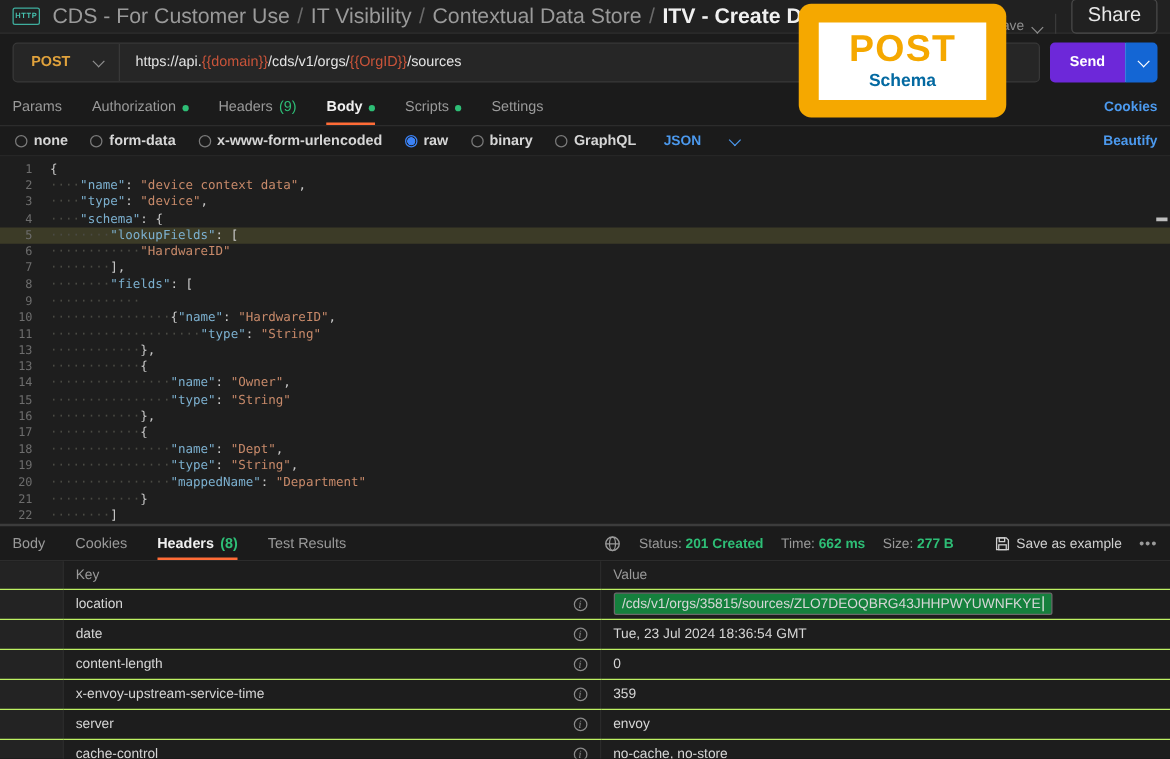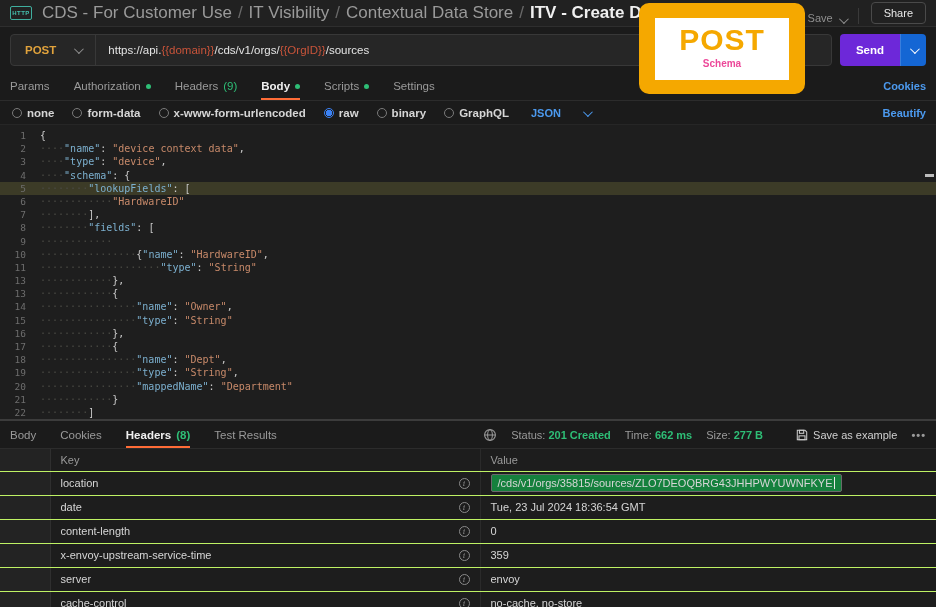--- a/index.html
+++ b/index.html
@@ -10,21 +10,21 @@
   
   .topbar { height:27px; background:#212121; border-bottom:1px solid #2e2e2e; display:flex; align-items:center; padding:0 10px; }
   .http-chip { width:22px; height:14px; border:1px solid #3fae9e; border-radius:2px; color:#45c0ae; font-size:6px; font-weight:bold; display:flex; align-items:center; justify-content:center; letter-spacing:.5px; margin-right:10px; }
   .crumbs { display:flex; align-items:center; gap:6px; font-size:17px; color:#9a9a9a; white-space:nowrap; }
   .crumbs .sep { color:#6a6a6a; }
   .crumbs .last { color:#f0f0f0; font-weight:bold; }
   .topbar-right { margin-left:auto; display:flex; align-items:flex-end; gap:6px; }
   .save-grp { display:flex; align-items:center; gap:5px; color:#8f8f8f; font-size:11px; }
   .chev { width:7px; height:7px; border-right:1.5px solid #8f8f8f; border-bottom:1.5px solid #8f8f8f; transform:rotate(45deg) translateY(-2px); display:inline-block; }
   .vdiv { width:1px; height:16px; background:#3a3a3a; margin:0 6px; }
-  .share-btn { border:1px solid #4a4a4a; border-radius:4px; background:transparent; color:#e8e8e8; font-size:11px; padding:4px 12px; font-family:inherit; }
+  .share-btn { border:1px solid #4a4a4a; border-radius:4px; background:transparent; color:#e8e8e8; font-size:16px; padding:4px 12px; font-family:inherit; }
 
   
   .url-row { display:flex; align-items:center; padding:7px 10px 6px 10px; gap:8px; }
   .url-box { flex:1; display:flex; align-items:center; height:32px; background:#262626; border:1px solid #383838; border-radius:4px; overflow:hidden; }
   .method { display:flex; align-items:center; gap:18px; padding:0 14px 0 14px; font-size:11.5px; font-weight:bold; color:#e0a23c; cursor:pointer; }
   .method .chev { border-color:#8f8f8f; }
   .url-text { border-left:1px solid #383838; padding:0 12px; font-size:11.5px; color:#e4e4e4; display:flex; align-items:center; height:100%; white-space:nowrap; }
   .url-text .var { color:#c9543a; }
   .send-grp { display:flex; height:32px; }
   .send-main { background:#6d28d9; color:#fff; border:none; font-family:inherit; font-size:11.5px; font-weight:bold; padding:0 16px; border-radius:4px 0 0 4px; }
@@ -76,21 +76,21 @@
   .htable td.gut, .htable th.gut { background:#232323; border-right:1px solid #2f2f2f; }
   .keycell { display:flex; align-items:center; justify-content:space-between; }
   .info-i { width:11px; height:11px; border:1px solid #8a8a8a; border-radius:50%; color:#8a8a8a; font-size:8px; display:flex; align-items:center; justify-content:center; font-family:"DejaVu Serif", serif; font-style:italic; flex:none; }
   .val-input { border:1px solid #6a6a6a; background:#15803d; border-radius:2px; padding:2px 6px; display:inline-flex; align-items:flex-end; max-width:100%; }
   .caret-bar { width:1px; height:12px; background:#e8e8e8; margin-left:1px; }
 
   
   .badge { position:absolute; left:639px; top:3px; width:166px; height:91px; background:#f5a800; border-radius:10px; display:flex; align-items:center; justify-content:center; z-index:10; }
   .badge-inner { width:134px; height:62px; background:#ffffff; display:flex; flex-direction:column; align-items:center; justify-content:center; }
   .badge-title { color:#f5a800; font-size:30px; font-weight:bold; letter-spacing:1px; line-height:30px; }
-  .badge-sub { color:#ec4899; font-size:10px; font-weight:bold; line-height:18px; }
+  .badge-sub { color:#0369a1; font-size:14px; font-weight:bold; line-height:18px; }
 
   svg { display:block; }
 </style>
 </head>
 <body>
 
 <div id="app">
 
   <div class="topbar">
     <span class="http-chip">HTTP</span>

